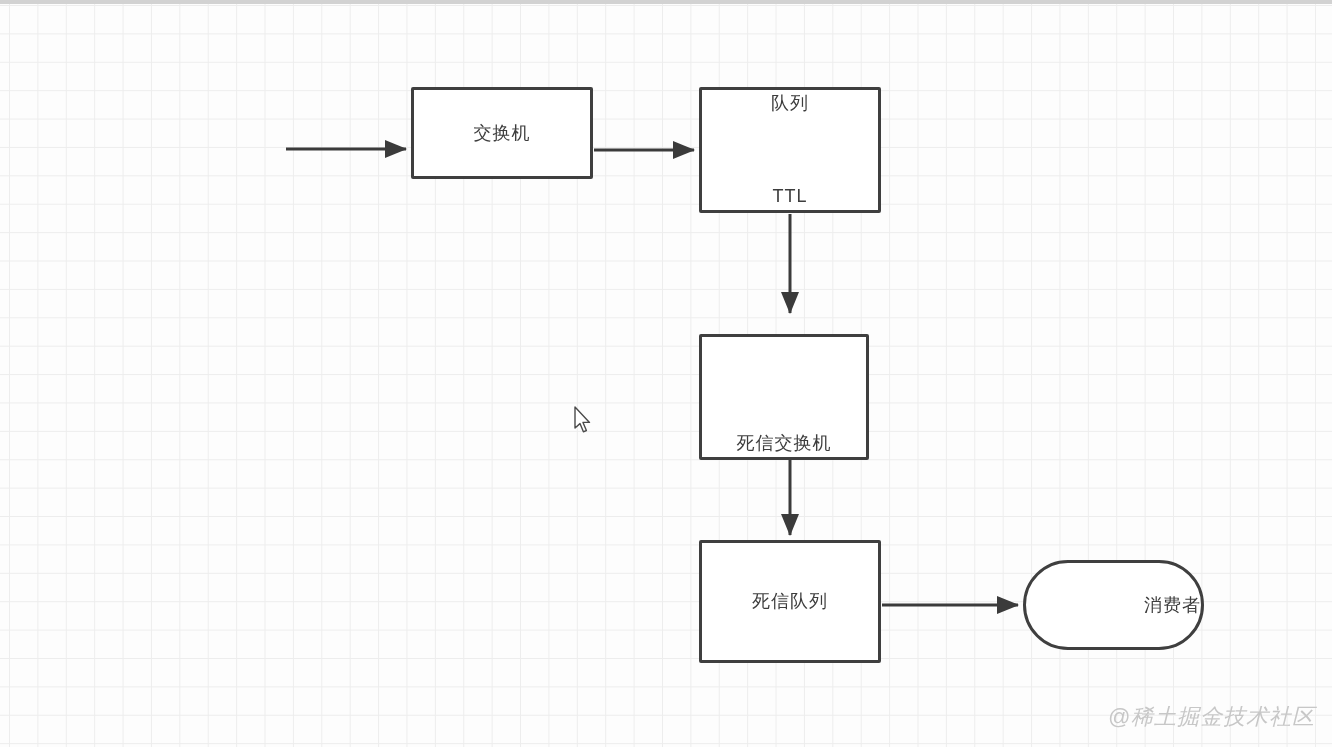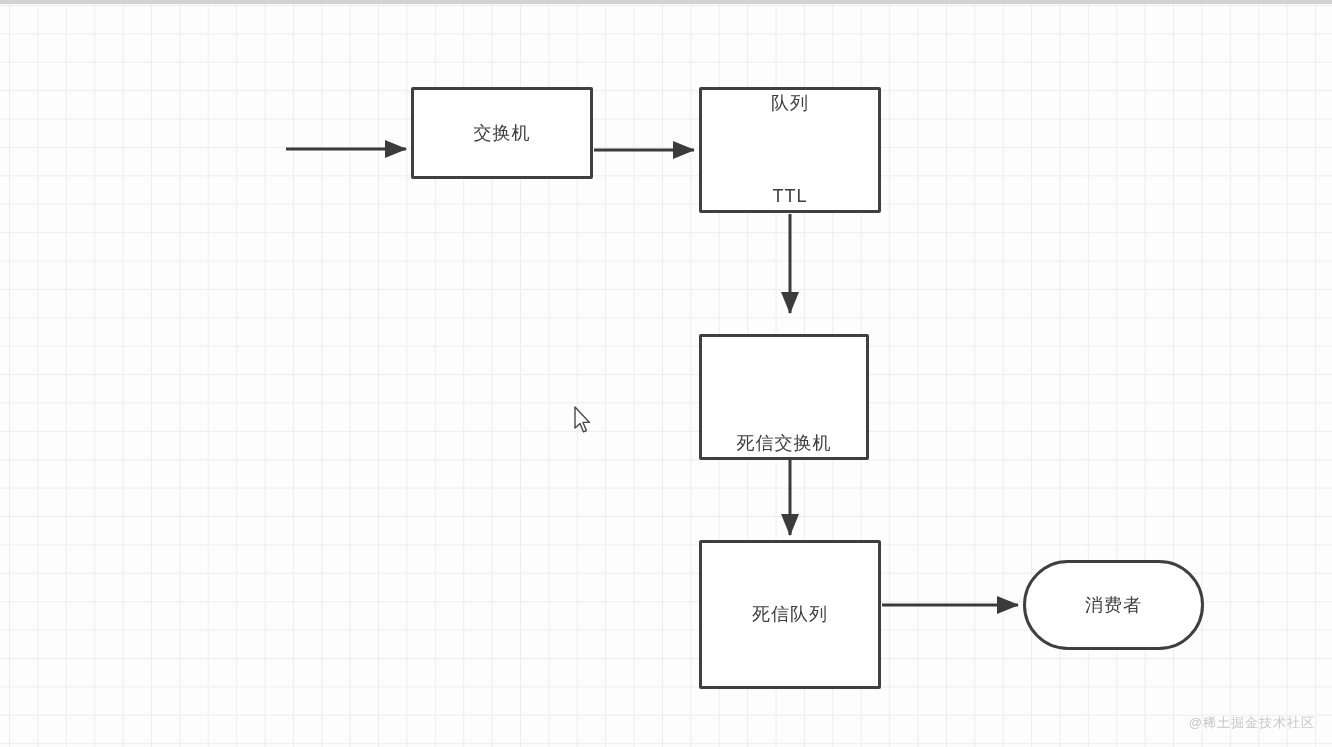--- a/index.html
+++ b/index.html
@@ -42,43 +42,44 @@
     letter-spacing: 1px;
     text-align: center;
   }
   .rect { border-radius: 2px; }
   .stadium { border-radius: 46px; }
 
   .node-producer  { left: 106px; top: 105px; width: 180px; height: 91px; }
   .node-exchange  { left: 411px; top: 87px;  width: 182px; height: 92px; }
   .node-queue-ttl { left: 699px; top: 87px;  width: 182px; height: 126px; justify-content: space-between; }
   .node-dlx       { left: 699px; top: 334px; width: 170px; height: 126px; justify-content: flex-end; }
-  .node-dlq       { left: 699px; top: 540px; width: 182px; height: 149px; }
-  .node-consumer  { left: 1023px; top: 560px; width: 181px; height: 90px; }
+  .node-dlq       { left: 699px; top: 540px; width: 182px; height: 123px; }
+  .node-consumer  { left: 1023px; top: 560px; width: 181px; height: 90px; align-items: flex-end; }
 
   .edges-layer {
     position: absolute;
     left: 0; top: 0;
     width: 1332px; height: 747px;
     pointer-events: none;
   }
   .cursor {
     position: absolute;
     left: 573px; top: 406px;
     width: 20px; height: 30px;
     pointer-events: none;
   }
   .watermark {
     position: absolute;
     right: 17px;
     bottom: 15px;
-    font-size: 13px;
+    font-size: 22px;
     letter-spacing: 1px;
     color: #c7c7c7;
     user-select: none;
+    font-style: italic;
   }
 </style>
 </head>
 <body>
 
 <div class="canvas">
 
   <div class="topbar"></div>
 
   <svg class="edges-layer" width="1332" height="747" viewBox="0 0 1332 747" xmlns="http://www.w3.org/2000/svg">

